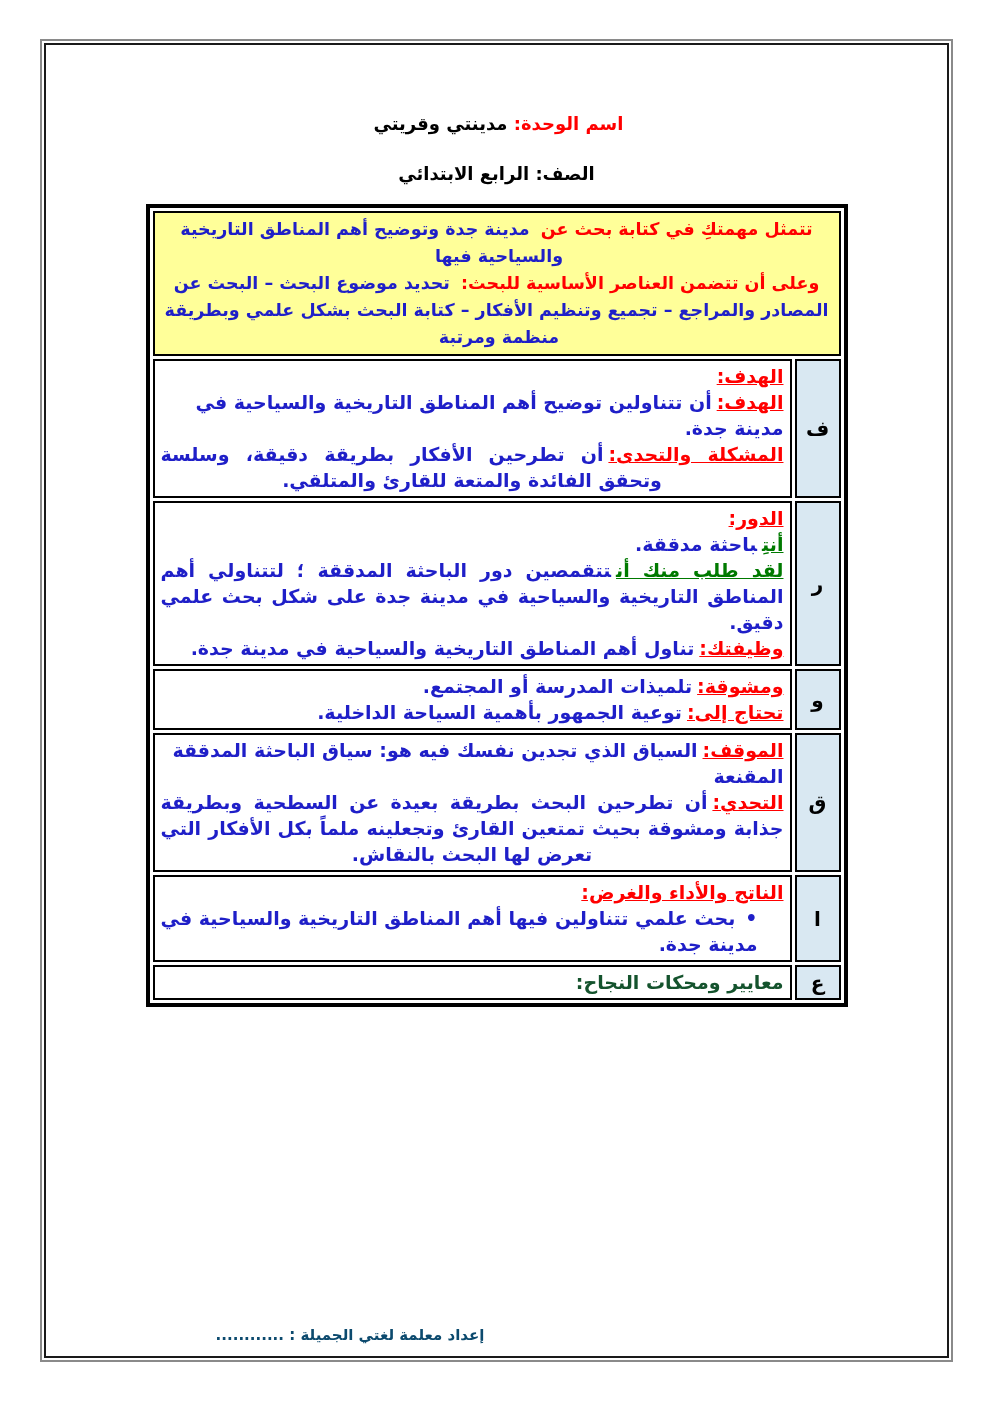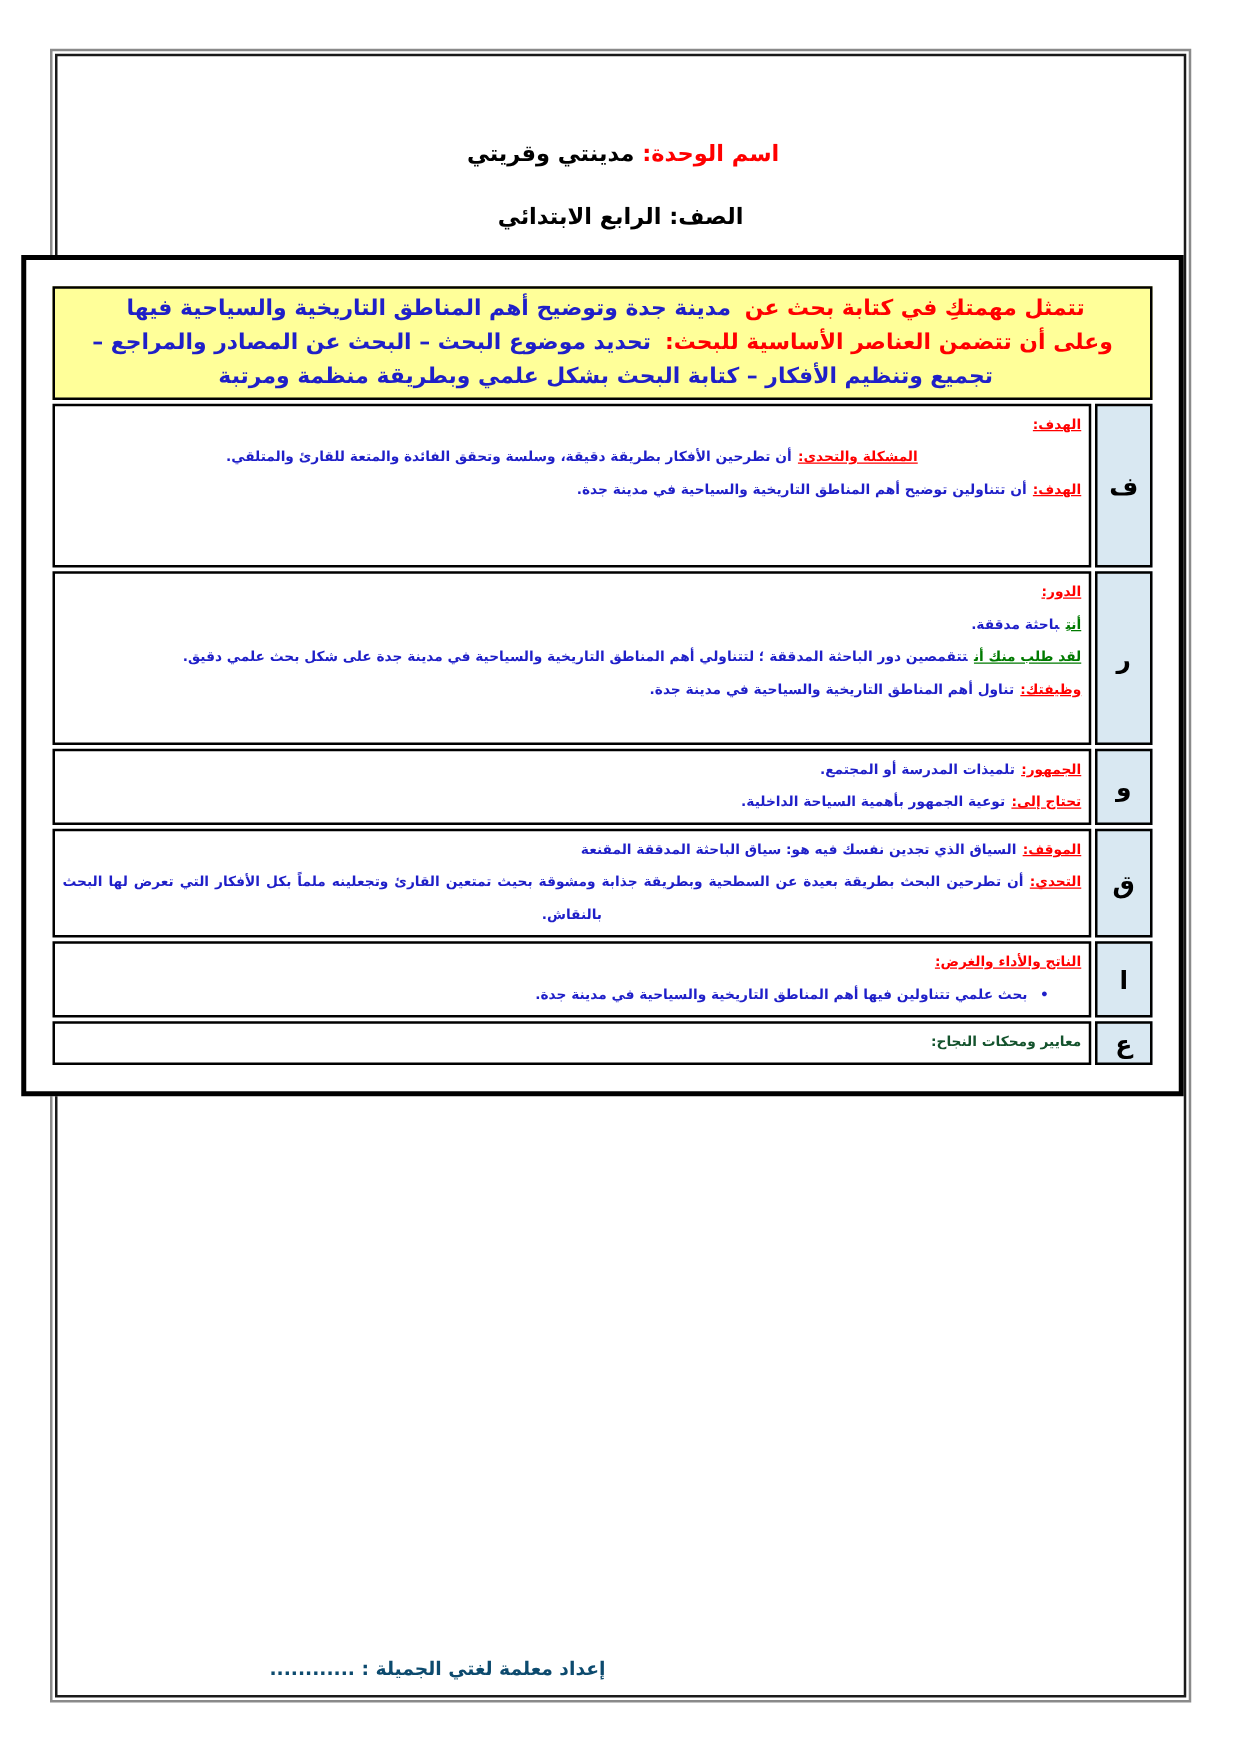--- a/index.html
+++ b/index.html
@@ -24,42 +24,42 @@
   }
   .meta { text-align:center; color:#000; }
   .page-title { font-size:19px; margin-bottom:33px; }
   .unit-line  { font-size:18px; margin-bottom:29px; }
   .unit-label { color:#ff0000;margin-top:16px; }
   .unit-value { color:#000; margin-left:4px; }
   .grade-line { font-size:18px; margin-bottom:20px; }
 
   
   .task-table {
-    width:930px; margin:0 auto;
+    width:702px; margin:0 auto;
     border:4px solid #000;
     background:#fff;
-    padding:21px;
+    padding:3px;
     display:flex; flex-direction:column; gap:3px;
   }
   .yellow-header {
     border:2px solid #000;
     background:#ffff99;
     text-align:center;
     font-size:17.5px;
     line-height:27px;
     padding:3px 6px;
     min-height:86px;
   }
   .trow { display:flex; gap:3px; }
   .content-cell {
     flex:1 1 auto;
     border:2px solid #000;
     background:#fff;
     padding:2px 6px 3px 6px;
-    font-size:11px;
+    font-size:19px;
     line-height:26px;
   }
   .letter-cell {
     flex:0 0 46px;
     border:2px solid #000;
     background:#d9e8f2;
     display:flex; align-items:center; justify-content:center;
     font-size:20px; color:#000;
   }
   .line { text-align:right; }
@@ -109,25 +109,25 @@
         <span class="seg-blue">مدينة جدة وتوضيح أهم المناطق التاريخية والسياحية فيها</span>
         <br>
         <span class="seg-red">وعلى أن تتضمن العناصر الأساسية للبحث:</span>
         <span class="seg-blue">تحديد موضوع البحث – البحث عن المصادر والمراجع – تجميع وتنظيم الأفكار – كتابة البحث بشكل علمي وبطريقة منظمة ومرتبة</span>
       </div>
 
       <div class="trow">
         <div class="letter-cell">ف</div>
         <div class="content-cell min-f">
           <p class="line"><span class="lbl-red">الهدف:</span></p>
+          <p class="line">
+            <span class="lbl-red">الهدف:</span><span class="txt-blue">أن تتناولين توضيح أهم المناطق التاريخية والسياحية في مدينة جدة.</span>
+          </p>
           <p class="line jc">
             <span class="lbl-red">المشكلة والتحدى:</span><span class="txt-blue">أن تطرحين الأفكار بطريقة دقيقة، وسلسة وتحقق الفائدة والمتعة للقارئ والمتلقي.</span>
-          </p>
-          <p class="line">
-            <span class="lbl-red">الهدف:</span><span class="txt-blue">أن تتناولين توضيح أهم المناطق التاريخية والسياحية في مدينة جدة.</span>
           </p>
         </div>
       </div>
 
       <div class="trow">
         <div class="letter-cell">ر</div>
         <div class="content-cell min-r">
           <p class="line"><span class="lbl-red">الدور:</span></p>
           <p class="line">
             <span class="lbl-green">أنتِ</span><span class="txt-blue">باحثة مدققة.</span>
@@ -138,21 +138,21 @@
           <p class="line">
             <span class="lbl-red">وظيفتك:</span><span class="txt-blue">تناول أهم المناطق التاريخية والسياحية في مدينة جدة.</span>
           </p>
         </div>
       </div>
 
       <div class="trow">
         <div class="letter-cell">و</div>
         <div class="content-cell min-w">
           <p class="line">
-            <span class="lbl-red">الجمهور:</span><span class="txt-blue">تلميذات المدرسة أو المجتمع.</span>
+            <span class="lbl-red">ومشوقة:</span><span class="txt-blue">تلميذات المدرسة أو المجتمع.</span>
           </p>
           <p class="line">
             <span class="lbl-red">تحتاج إلى:</span><span class="txt-blue">توعية الجمهور بأهمية السياحة الداخلية.</span>
           </p>
         </div>
       </div>
 
       <div class="trow">
         <div class="letter-cell">ق</div>
         <div class="content-cell min-q">

